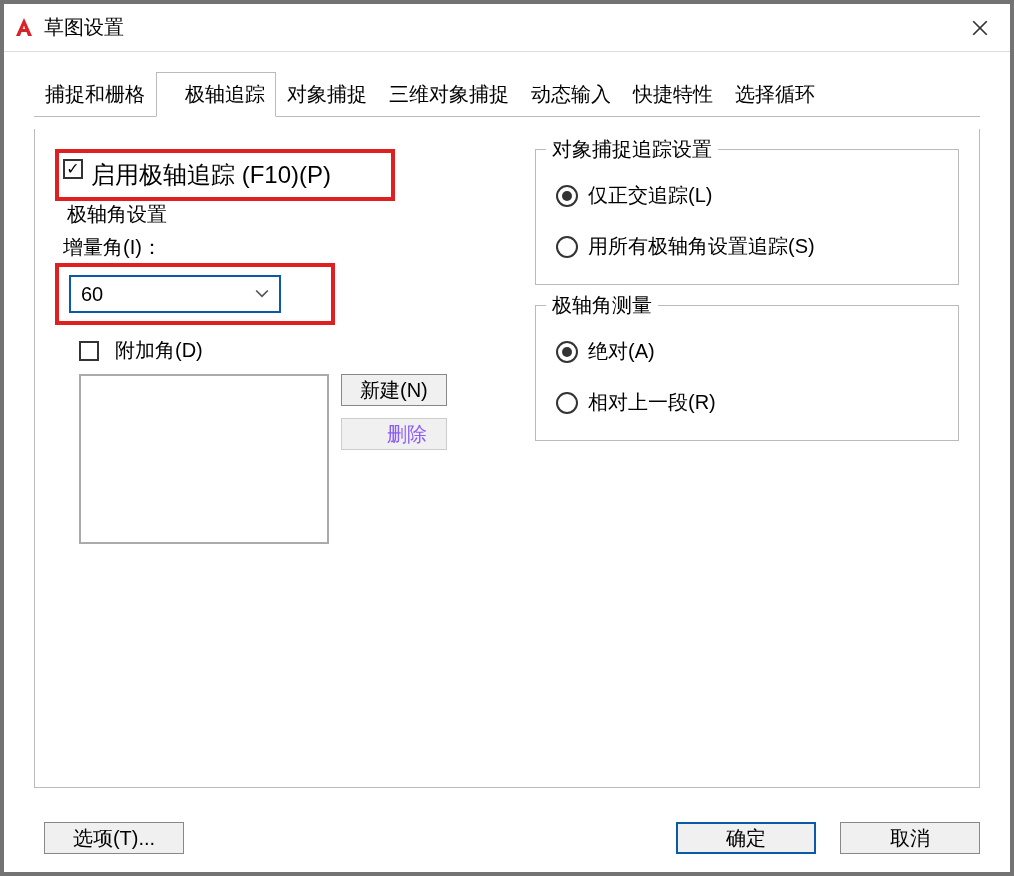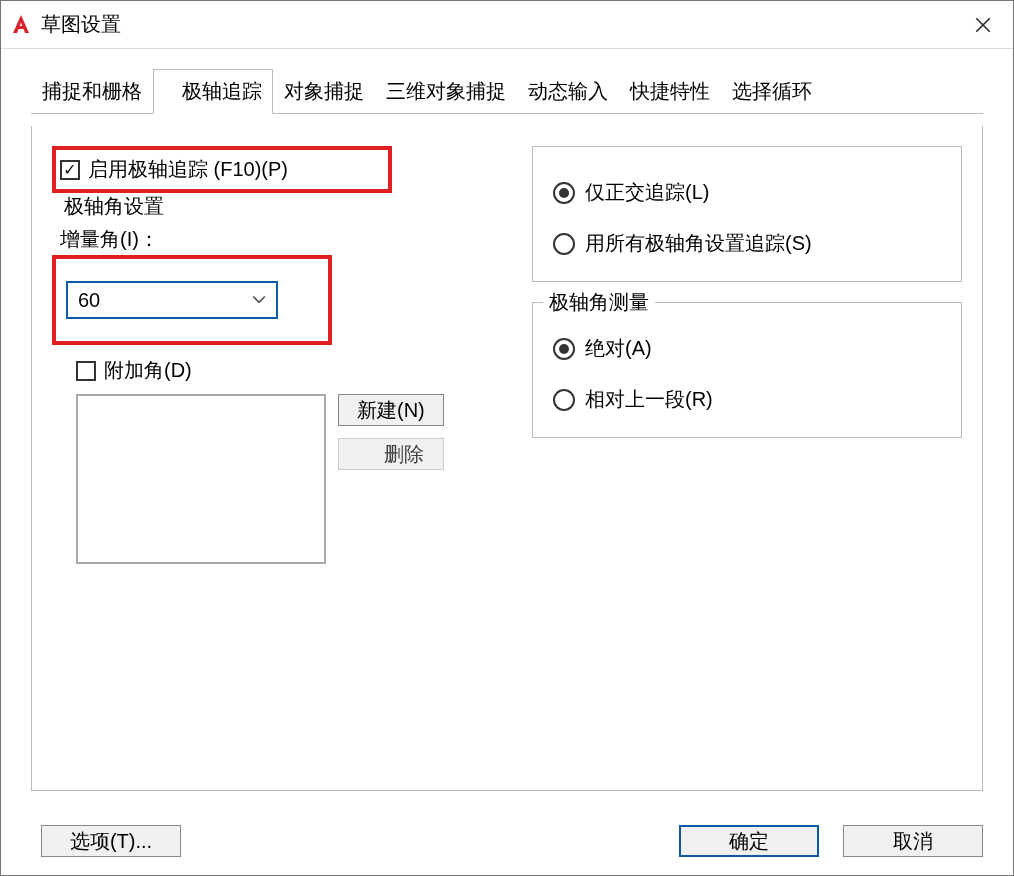--- a/index.html
+++ b/index.html
@@ -12,21 +12,21 @@
       font-size: 18px;
       background: #fff;
       width: 1014px;
       height: 876px;
       overflow: hidden;
     }
     .window {
       width: 1014px;
       height: 876px;
       background: #fff;
-      border: 1px solid #737373;
+      border: 4px solid #737373;
       display: flex;
       flex-direction: column;
     }
     .titlebar {
       height: 48px;
       display: flex;
       align-items: center;
       padding: 0 8px;
       border-bottom: 1px solid #ddd;
     }
@@ -91,23 +91,23 @@
       flex: 1;
     }
     .highlight-box-1 {
       border: 4px solid #e02020;
       padding: 6px 10px 6px 4px;
       width: 340px;
       margin-bottom: 0;
     }
     .checkbox-row {
       display: flex;
-      align-items: center;
+      align-items: flex-start;
       gap: 8px;
-      font-size: 20px;
+      font-size: 24px;
     }
     .checkbox {
       width: 20px;
       height: 20px;
       border: 2px solid #333;
       display: inline-flex;
       align-items: center;
       justify-content: center;
       background: #fff;
     }
@@ -120,42 +120,42 @@
       font-size: 20px;
       margin-left: 12px;
     }
     .sub-label {
       font-size: 20px;
       margin-left: 8px;
       margin-top: 6px;
     }
     .highlight-box-2 {
       border: 4px solid #e02020;
-      padding: 22px 10px;
+      padding: 8px 10px;
       width: 280px;
       margin-top: 2px;
     }
     .combo {
       width: 212px;
       height: 38px;
       border: 2px solid #0a5aa8;
       display: flex;
       align-items: center;
       justify-content: space-between;
       padding: 0 10px;
       background: #fff;
       font-size: 20px;
     }
     .combo .caret {
       font-size: 14px;
     }
     .extra-angle-row {
       display: flex;
       align-items: center;
-      gap: 8px;
+      gap: 16px;
       margin-top: 12px;
       margin-left: 24px;
       font-size: 20px;
     }
     .listbox-row {
       display: flex;
       gap: 12px;
       margin-top: 10px;
       margin-left: 24px;
     }
@@ -176,21 +176,21 @@
       border: 1px solid #888;
       background: #f0f0f0;
       font-size: 20px;
       cursor: pointer;
       display: inline-flex;
       align-items: center;
       justify-content: center;
       min-width: 104px;
     }
     .btn.disabled {
-      color: #404040;
+      color: #8b5cf6;
       border-color: #ccc;
       cursor: default;
       padding-left: 44px;
     }
     .fieldset {
       border: 1px solid #bbb;
       padding: 18px 20px 24px 20px;
       margin-bottom: 20px;
       position: relative;
     }
@@ -311,20 +311,21 @@
             <button class="btn">新建(N)</button>
             <button class="btn disabled">删除</button>
           </div>
         </div>
 
       </div>
 
       <div class="right-col">
 
         <div class="fieldset">
+          <div class="fieldset-legend">对象捕捉追踪设置</div>
           <div class="radio-row">
             <span class="radio checked"></span>
             <span>仅正交追踪(L)</span>
           </div>
           <div class="radio-row" style="margin-top:24px;">
             <span class="radio"></span>
             <span>用所有极轴角设置追踪(S)</span>
           </div>
         </div>
 

